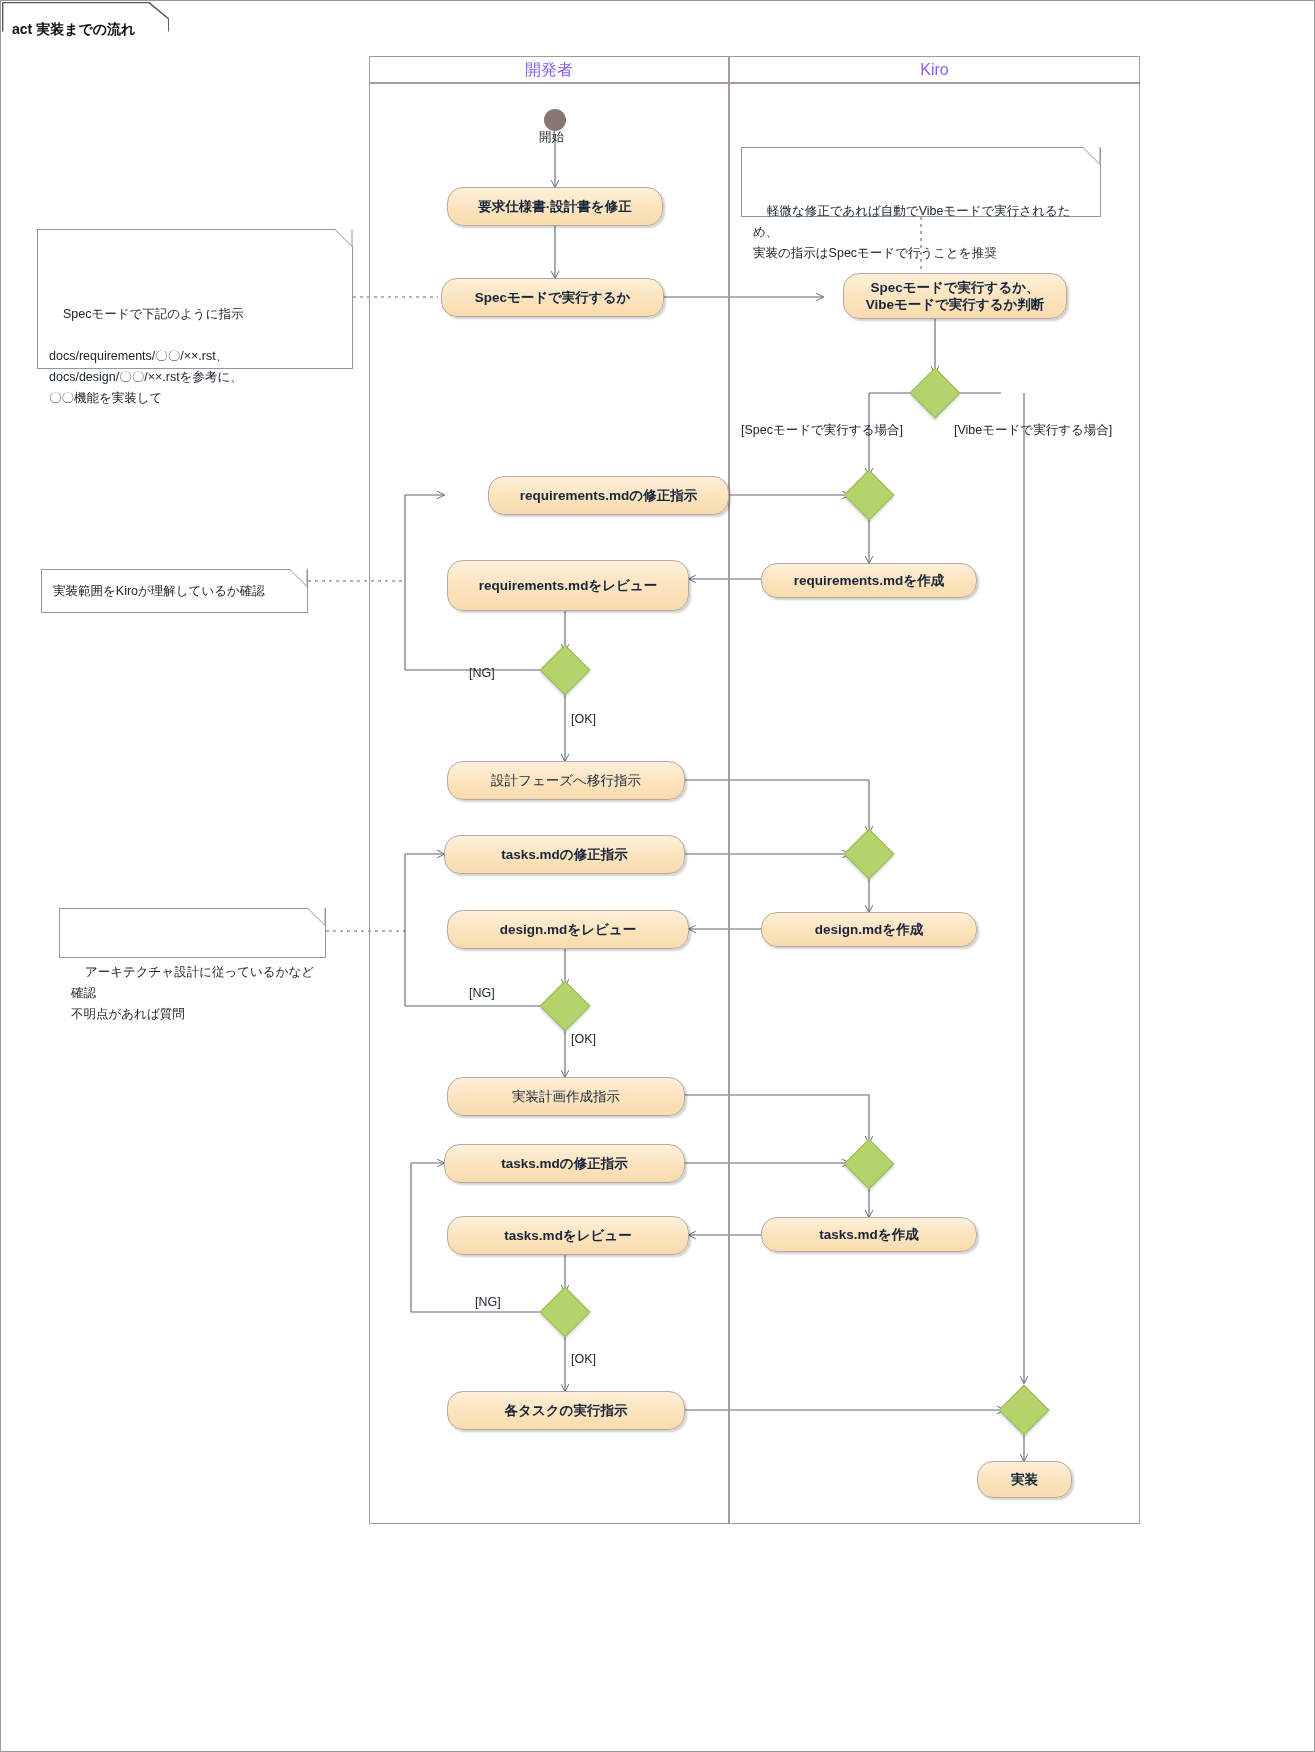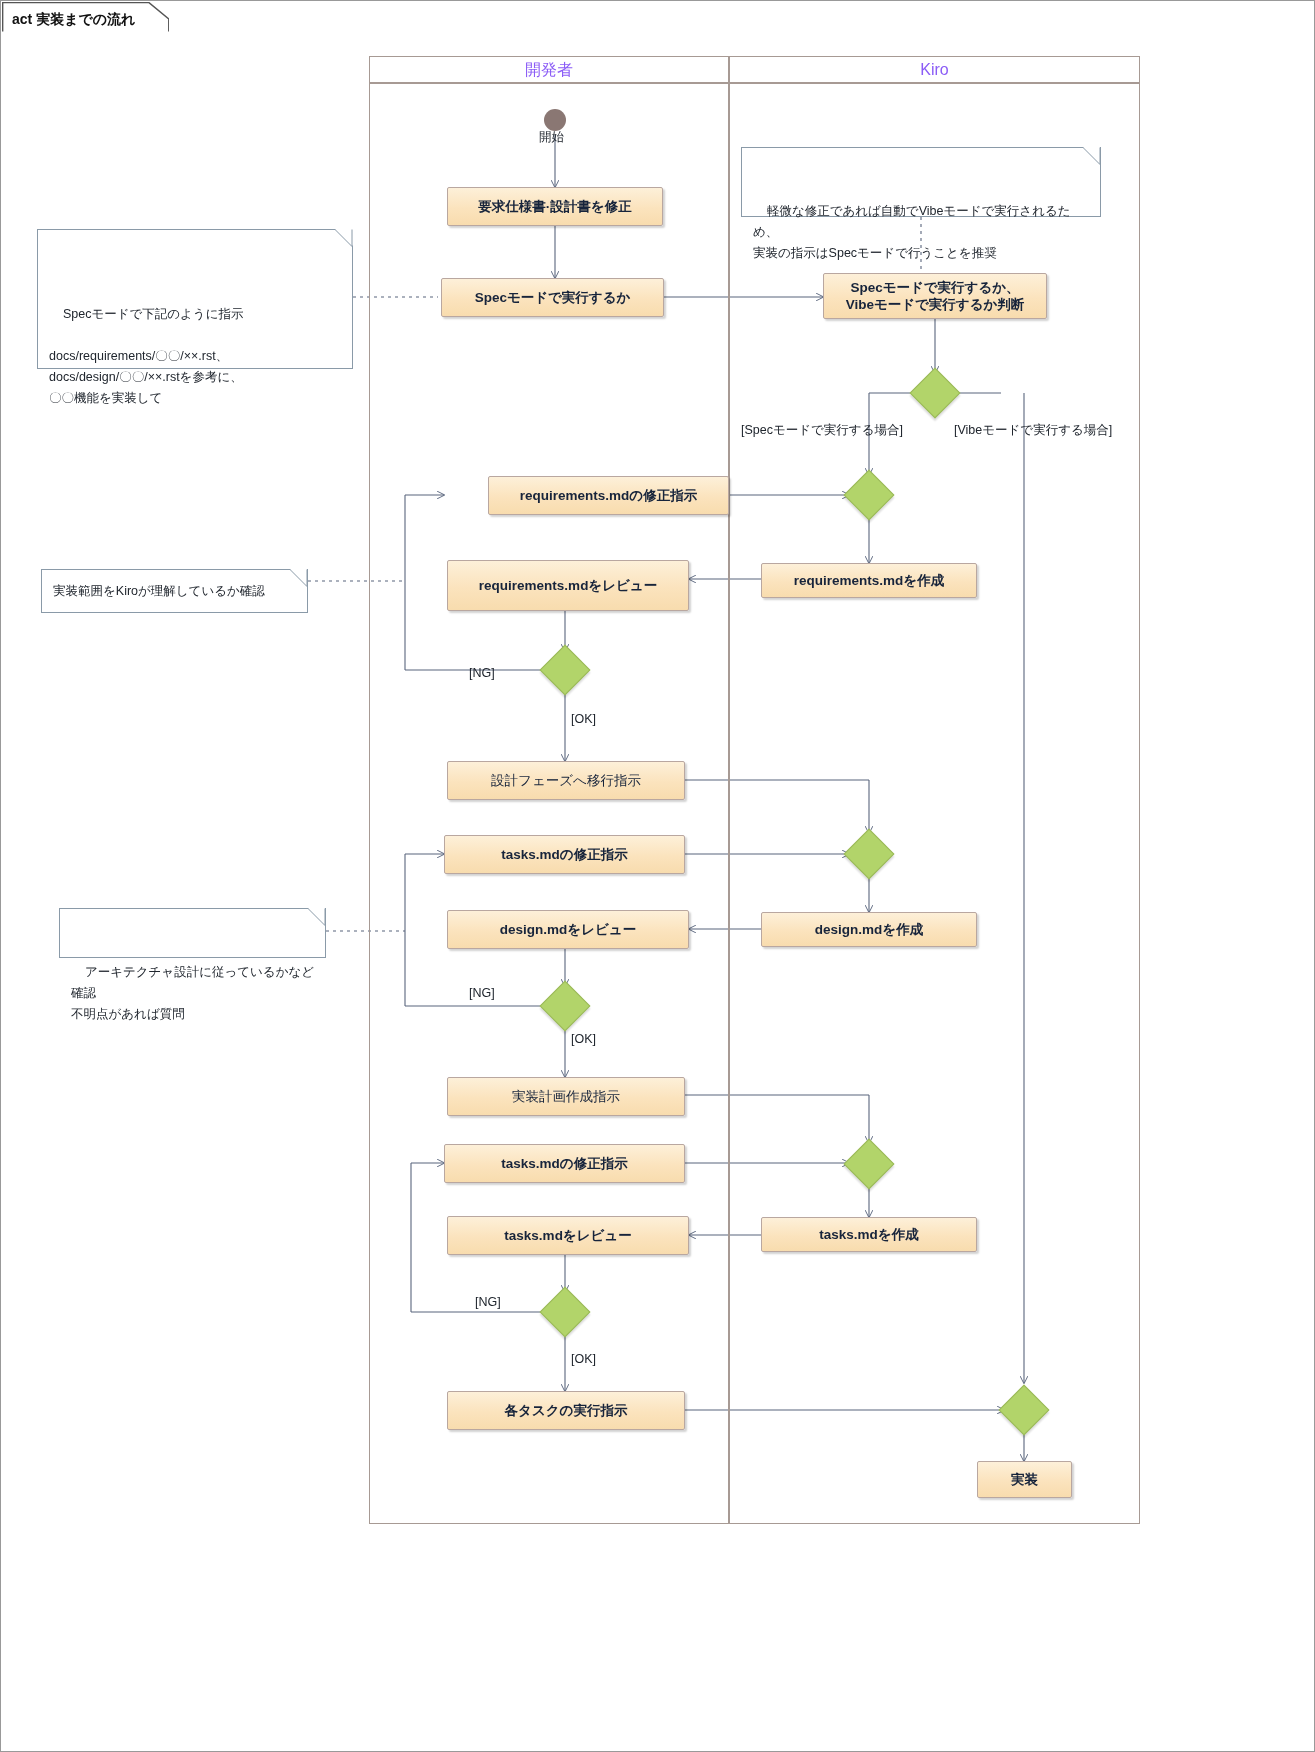--- a/index.html
+++ b/index.html
@@ -11,21 +11,21 @@
     overflow: hidden;
   }
   #canvas {
     position:absolute; left:0; top:0; width:1315px; height:1752px;
     border:1px solid #999999;
     background:#ffffff;
   }
   
   #title-tab {
     position:absolute; left:1px; top:1px;
-    height:30px; padding:6px 34px 4px 10px;
+    height:30px; padding:16px 34px 4px 10px;
     border-right:none;
     background:#ffffff;
     font-weight:bold; font-size:14px; color:#111111;
     white-space:nowrap;
     line-height:22px;
     z-index:30;
   }
   #title-tab .tab-shape {
     position:absolute; left:0; top:0; width:100%; height:100%;
     pointer-events:none;
@@ -45,21 +45,21 @@
     line-height:26px;
     border:1px solid #a79a94;
     border-bottom:1px solid #a79a94;
     background:transparent;
   }
 
   
   .act {
     position:absolute;
     border:1px solid #b9a7a0;
-    border-radius:2px;
+    border-radius:16px;
     background:linear-gradient(180deg,#fdf0d9 0%, #fbe3bd 55%, #f8dcae 100%);
     box-shadow:2px 2px 2px rgba(0,0,0,0.18);
     display:flex; align-items:center; justify-content:center;
     text-align:left;
     font-size:13.5px; color:#17243b;
     padding:2px 10px;
     line-height:17px;
   }
   .act.bold { font-weight:bold; }
   .act .l2 { display:block; }
@@ -299,21 +299,21 @@
   </div>
 
   <div class="act bold" style="left:446px; top:1390px; width:238px; height:39px;">
     <span>各タスクの実行指示</span>
   </div>
 
   <div class="act bold" style="left:446px; top:1215px; width:242px; height:39px;">
     <span>tasks.mdをレビュー</span>
   </div>
 
-  <div class="act bold" style="left:822px; top:272px; width:224px; height:46px; flex-direction:column;">
+  <div class="act bold" style="left:842px; top:272px; width:224px; height:46px; flex-direction:column;">
     <span class="l2">Specモードで実行するか、</span>
     <span class="l2">Vibeモードで実行するか判断</span>
   </div>
 
   <div class="act bold" style="left:760px; top:562px; width:216px; height:35px;">
     <span>requirements.mdを作成</span>
   </div>
 
   <div class="act bold" style="left:760px; top:911px; width:216px; height:35px;">
     <span>design.mdを作成</span>

